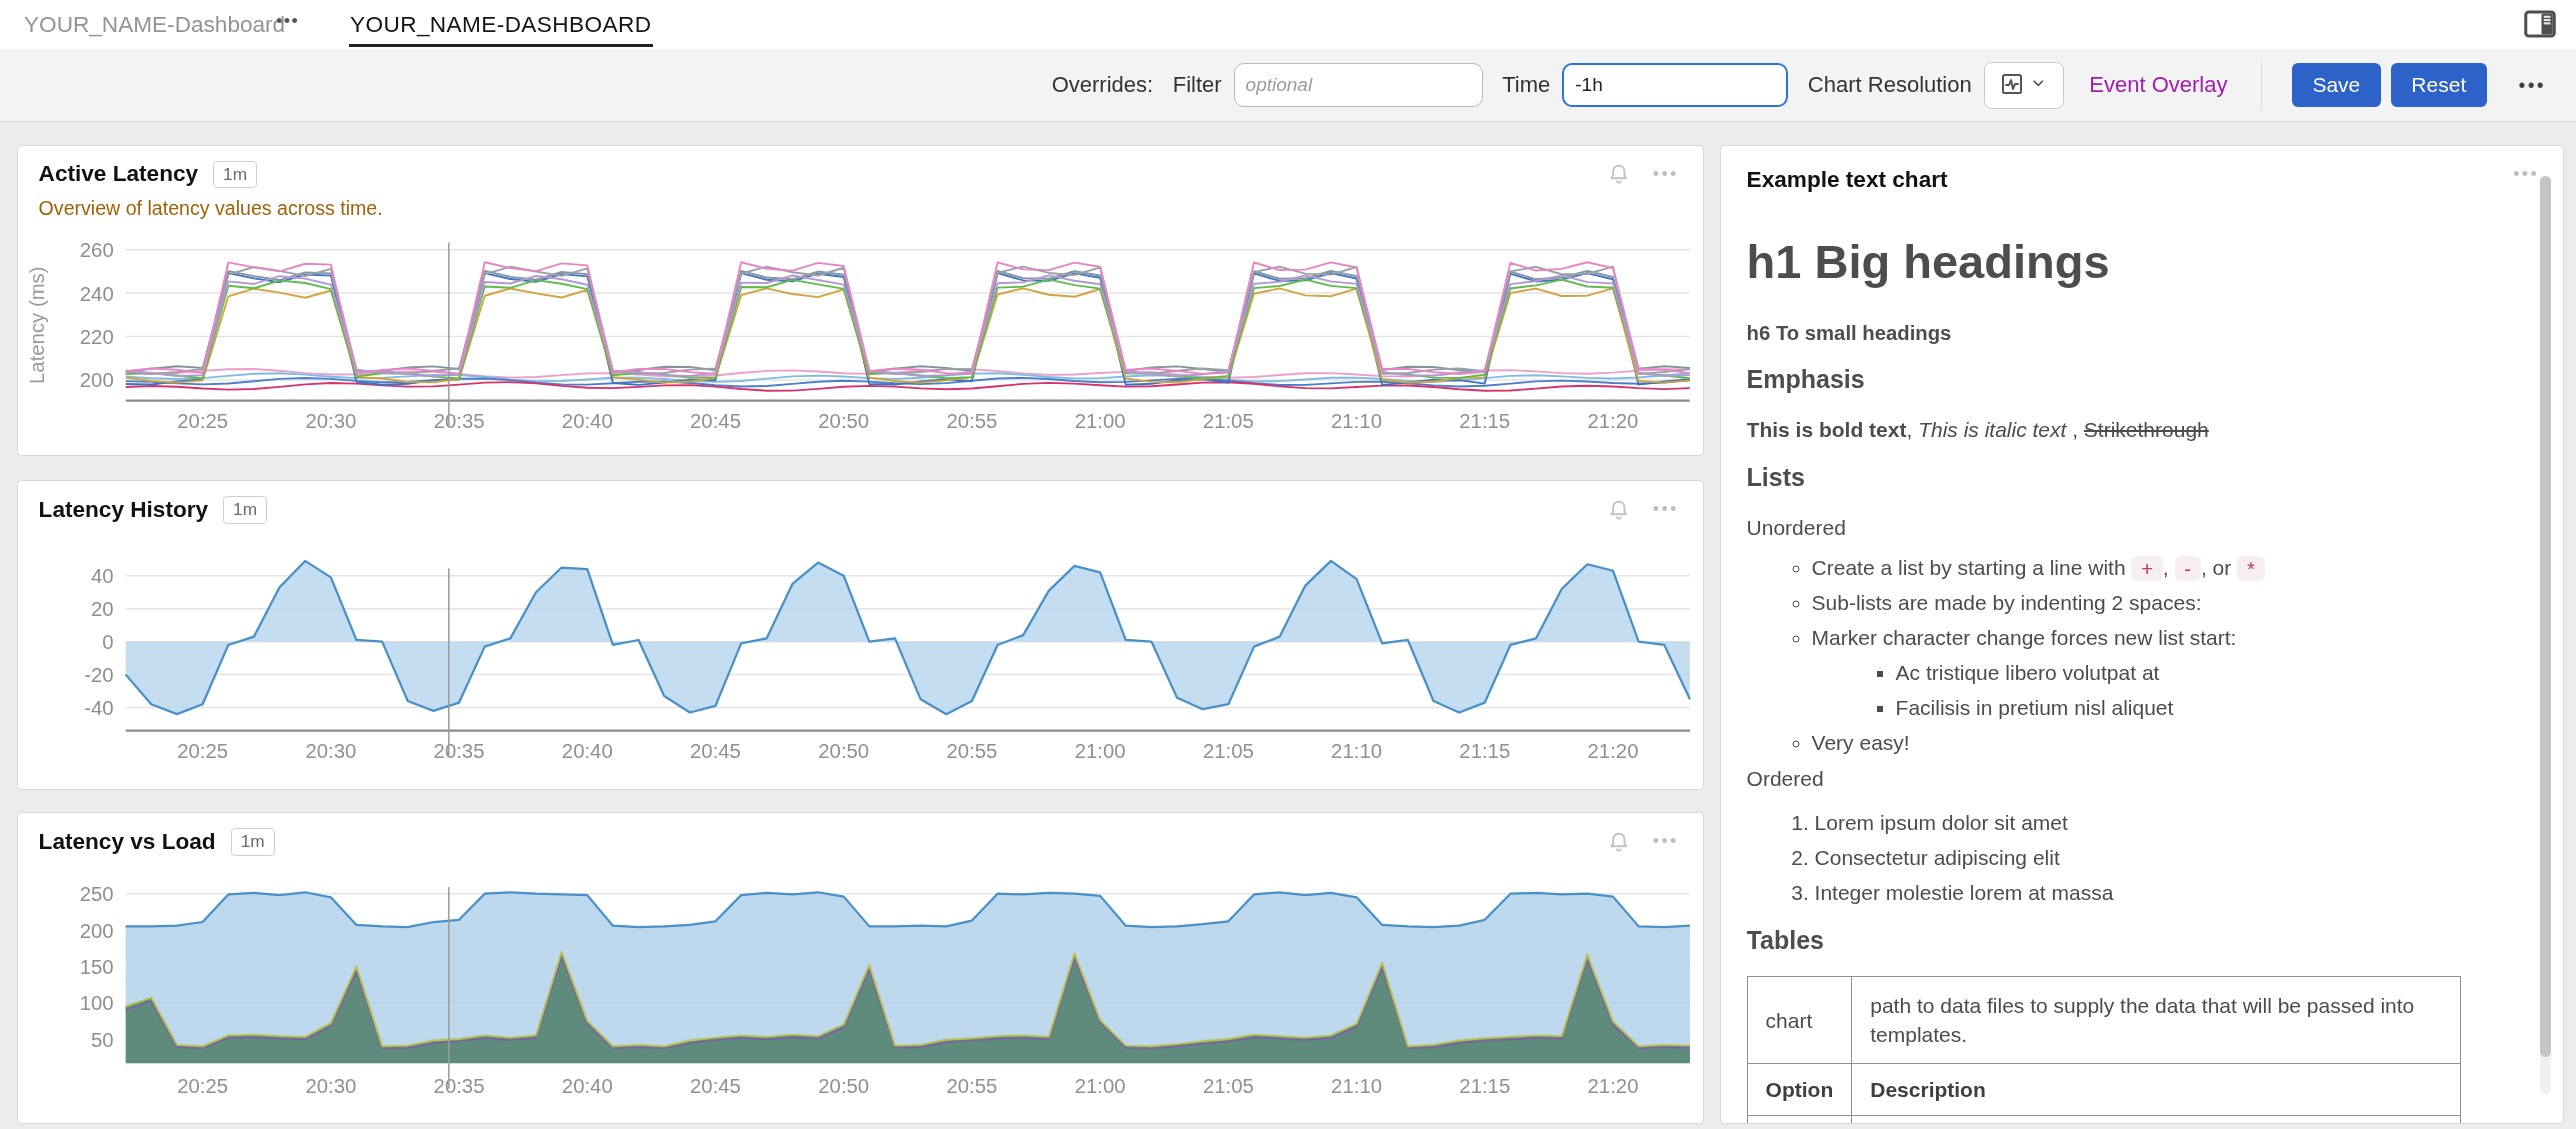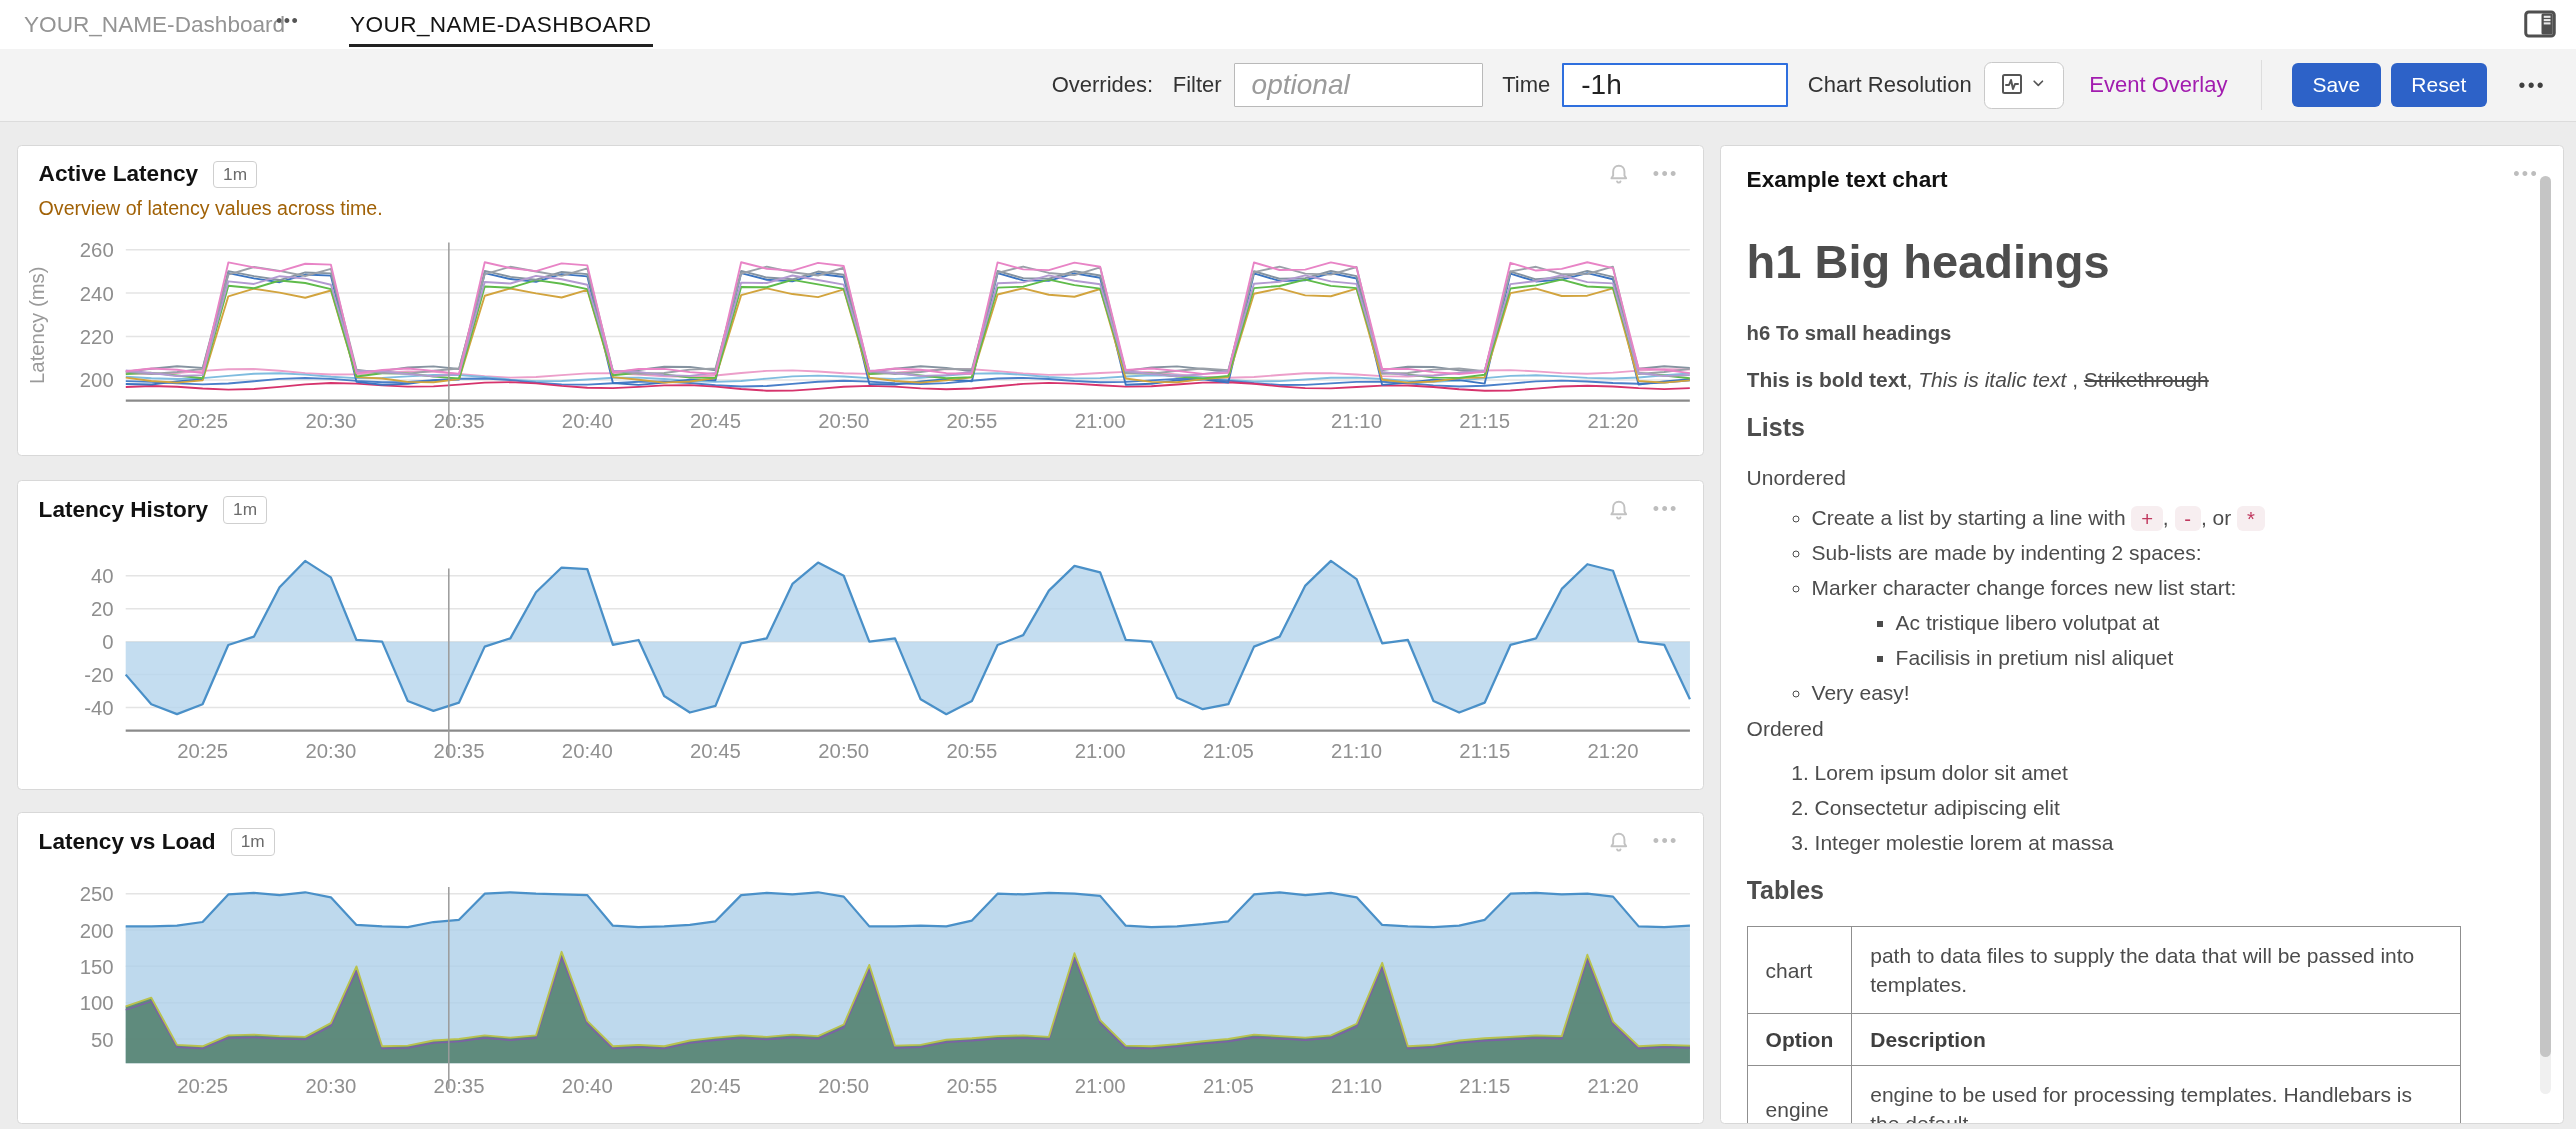--- a/index.html
+++ b/index.html
@@ -13,22 +13,22 @@
   .nav-dots { position:absolute; left:276px; top:10.5px; font-size:18px; color:#555; letter-spacing:1.5px; cursor:pointer; }
   .nav-tab { position:absolute; left:350px; top:12px; font-size:22.6px; color:#141414; font-weight:500; letter-spacing:0.4px; }
   .nav-tab::after { content:""; position:absolute; left:-1.5px; right:-1.5px; bottom:-9px; height:3px; background:#222; }
   .panel-icon { position:absolute; right:18px; top:6px; }
 
   
   .overrides-bar { position:absolute; left:0; top:49px; width:100%; height:73px; background:#f3f3f3;
     border-bottom:0.8px solid #dcdcdc; display:flex; align-items:center; justify-content:flex-end; padding-right:30px; }
   .ob-label { font-size:22px; color:#333; }
   .ob-sub { font-size:22px; color:#333; margin-left:19.6px; }
-  .ob-input { height:44px; border:1.5px solid #b9b9b9; border-radius:1px; background:#fff; font-size:28px;
-    color:#222; padding:0 17px; margin-left:12px; font-family:"Liberation Sans", sans-serif; }
+  .ob-input { height:44px; border:1.5px solid #b9b9b9; border-radius:10px; background:#fff; font-size:19px;
+    color:#222; padding:0 11px; margin-left:12px; font-family:"Liberation Sans", sans-serif; }
   .ob-input::placeholder { font-style:italic; color:#9b9b9b; }
   .filter-input { width:249px; }
   .time-input { width:226px; border:2.3px solid #2f6fde; }
   .res-dd { margin-left:12px; width:80px; height:47px; background:#fff; border:1.5px solid #c9c9c9; border-radius:7.5px;
     display:flex; align-items:center; justify-content:center; gap:6px; cursor:pointer; }
   .event-link { font-size:22px; color:#a21caf; margin:0 22.6px 0 25.6px; cursor:pointer; white-space:nowrap; }
   .ob-divider { width:1.5px; height:50px; background:#ddd; margin:0 30px 0 10.5px; }
   .btn { background:#2d62c8; color:#fff; border:none; border-radius:6px; font-size:21px; padding:9.8px 20.3px;
     cursor:pointer; font-family:"Liberation Sans", sans-serif; }
   .btn + .btn { margin-left:10.5px; }
@@ -263,20 +263,21 @@
       <span class="card-dots">•••</span>
     </section>
 
     <aside class="card card-t">
       <span class="tc-title">Example text chart</span>
       <span class="card-dots">•••</span>
 
       <div class="tc-content">
         <h1>h1 Big headings</h1>
         <div class="tc-h6">h6 To small headings</div>
+        <div class="tc-h3">Emphasis</div>
         <p class="tc-p">
           <span class="tc-bold">This is bold text</span><span>, </span><span class="tc-italic">This is italic text</span><span> , </span><span class="tc-strike">Strikethrough</span>
         </p>
         <div class="tc-h3">Lists</div>
         <p class="tc-p" style="margin-bottom:4.5px;">Unordered</p>
         <ul class="circle">
           <li>
             <span>Create a list by starting a line with </span><code class="chip">+</code><span>, </span><code class="chip">-</code><span>, or </span><code class="chip">*</code>
           </li>
           <li>Sub-lists are made by indenting 2 spaces:</li>

